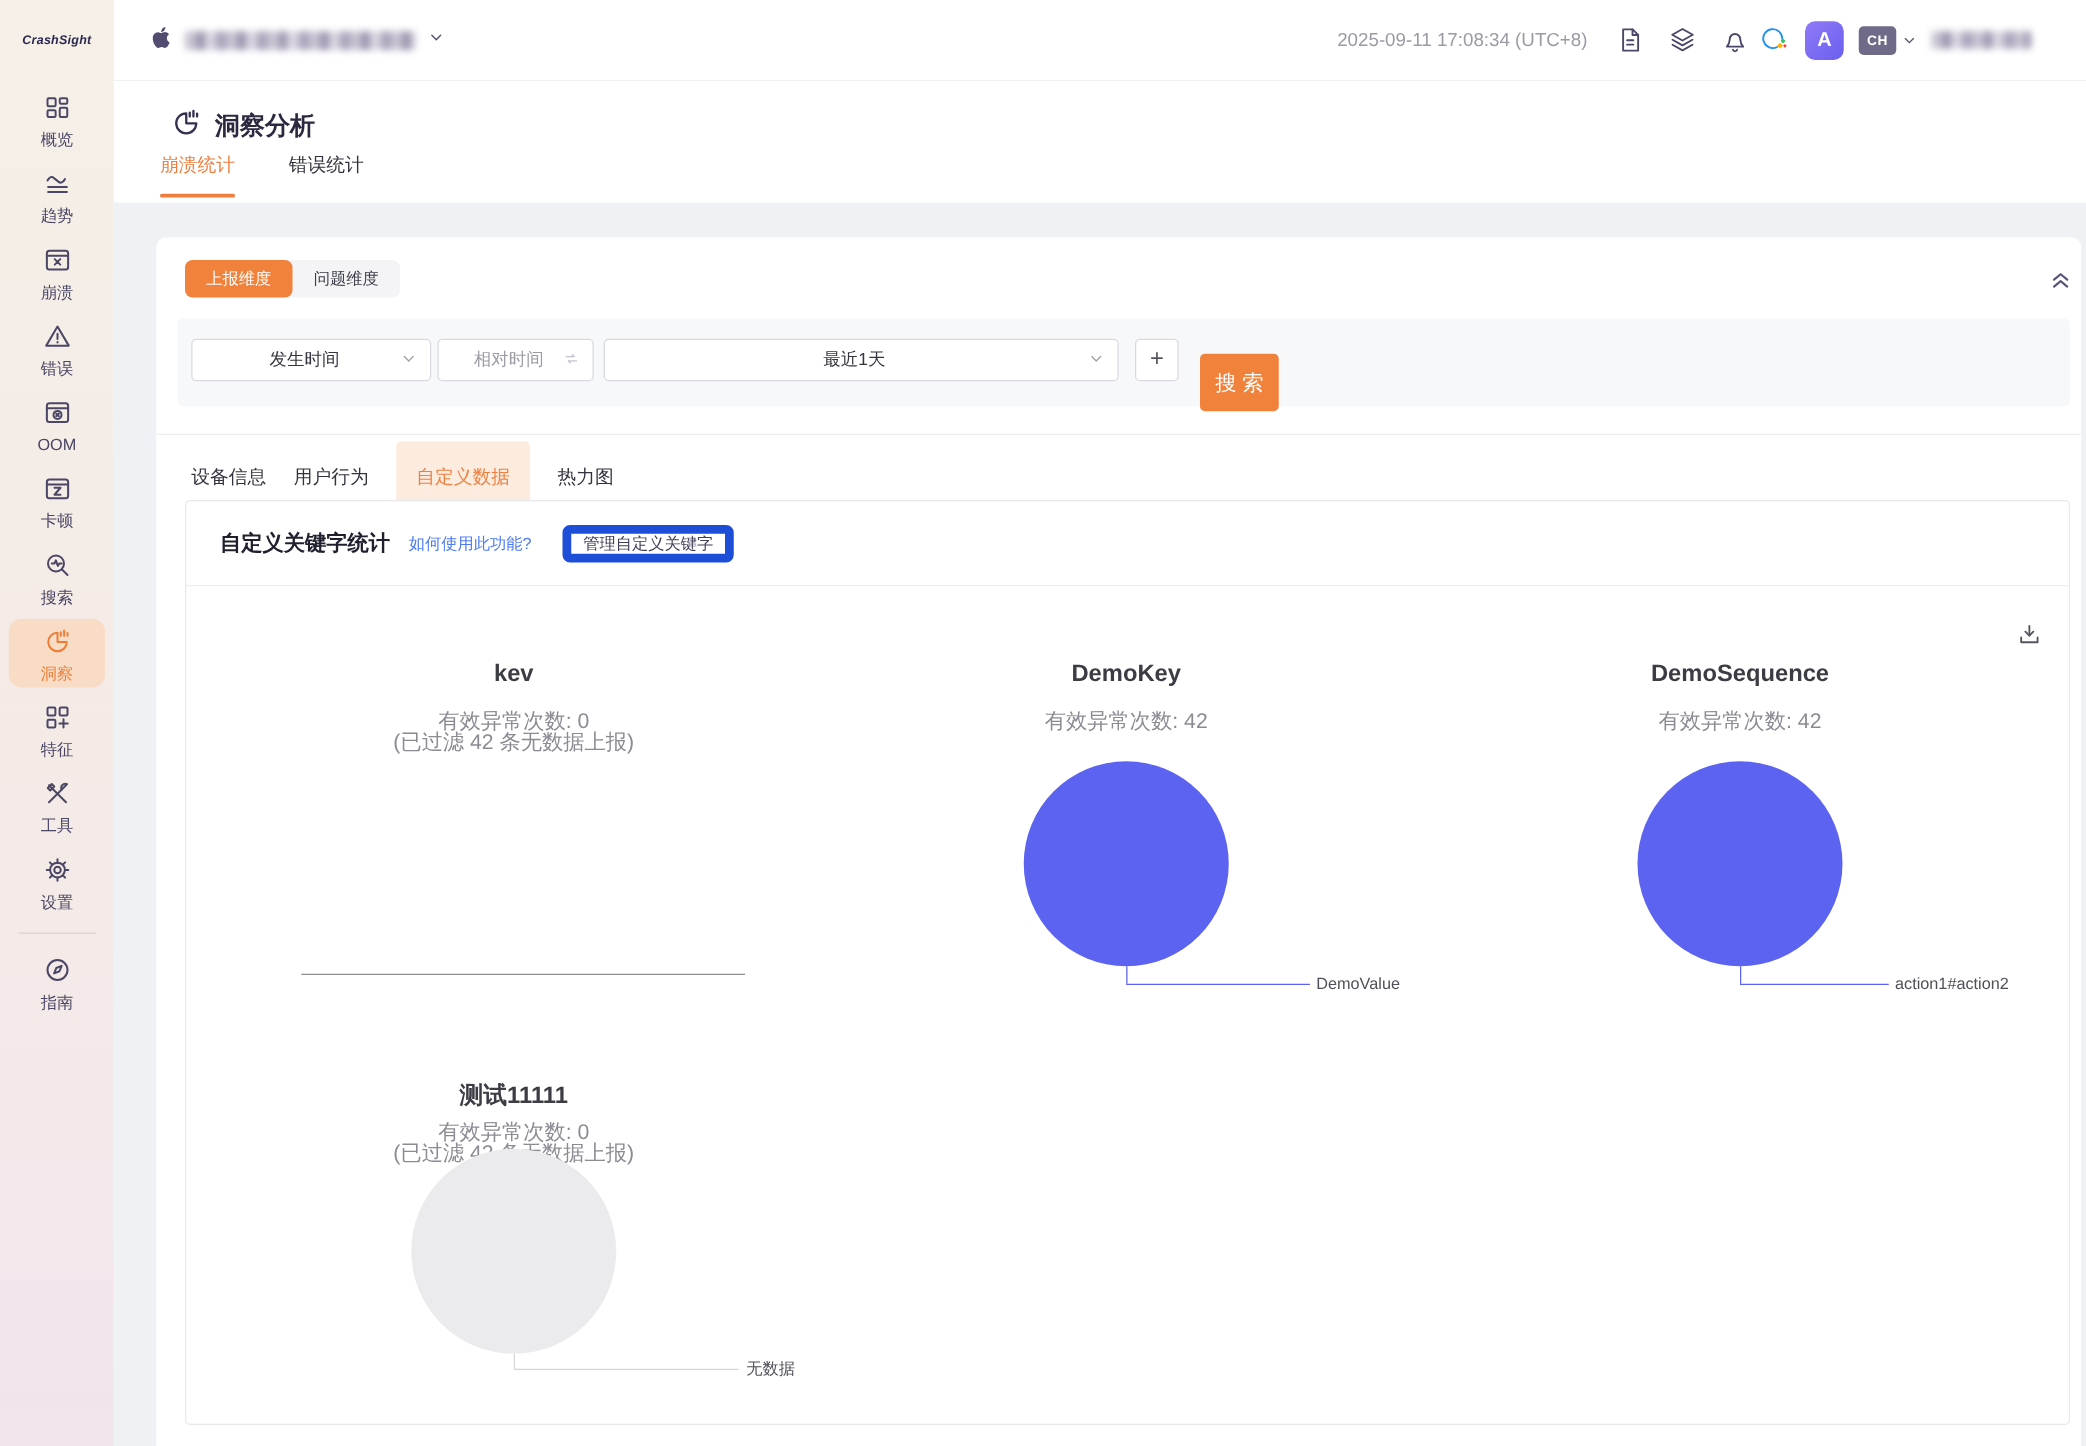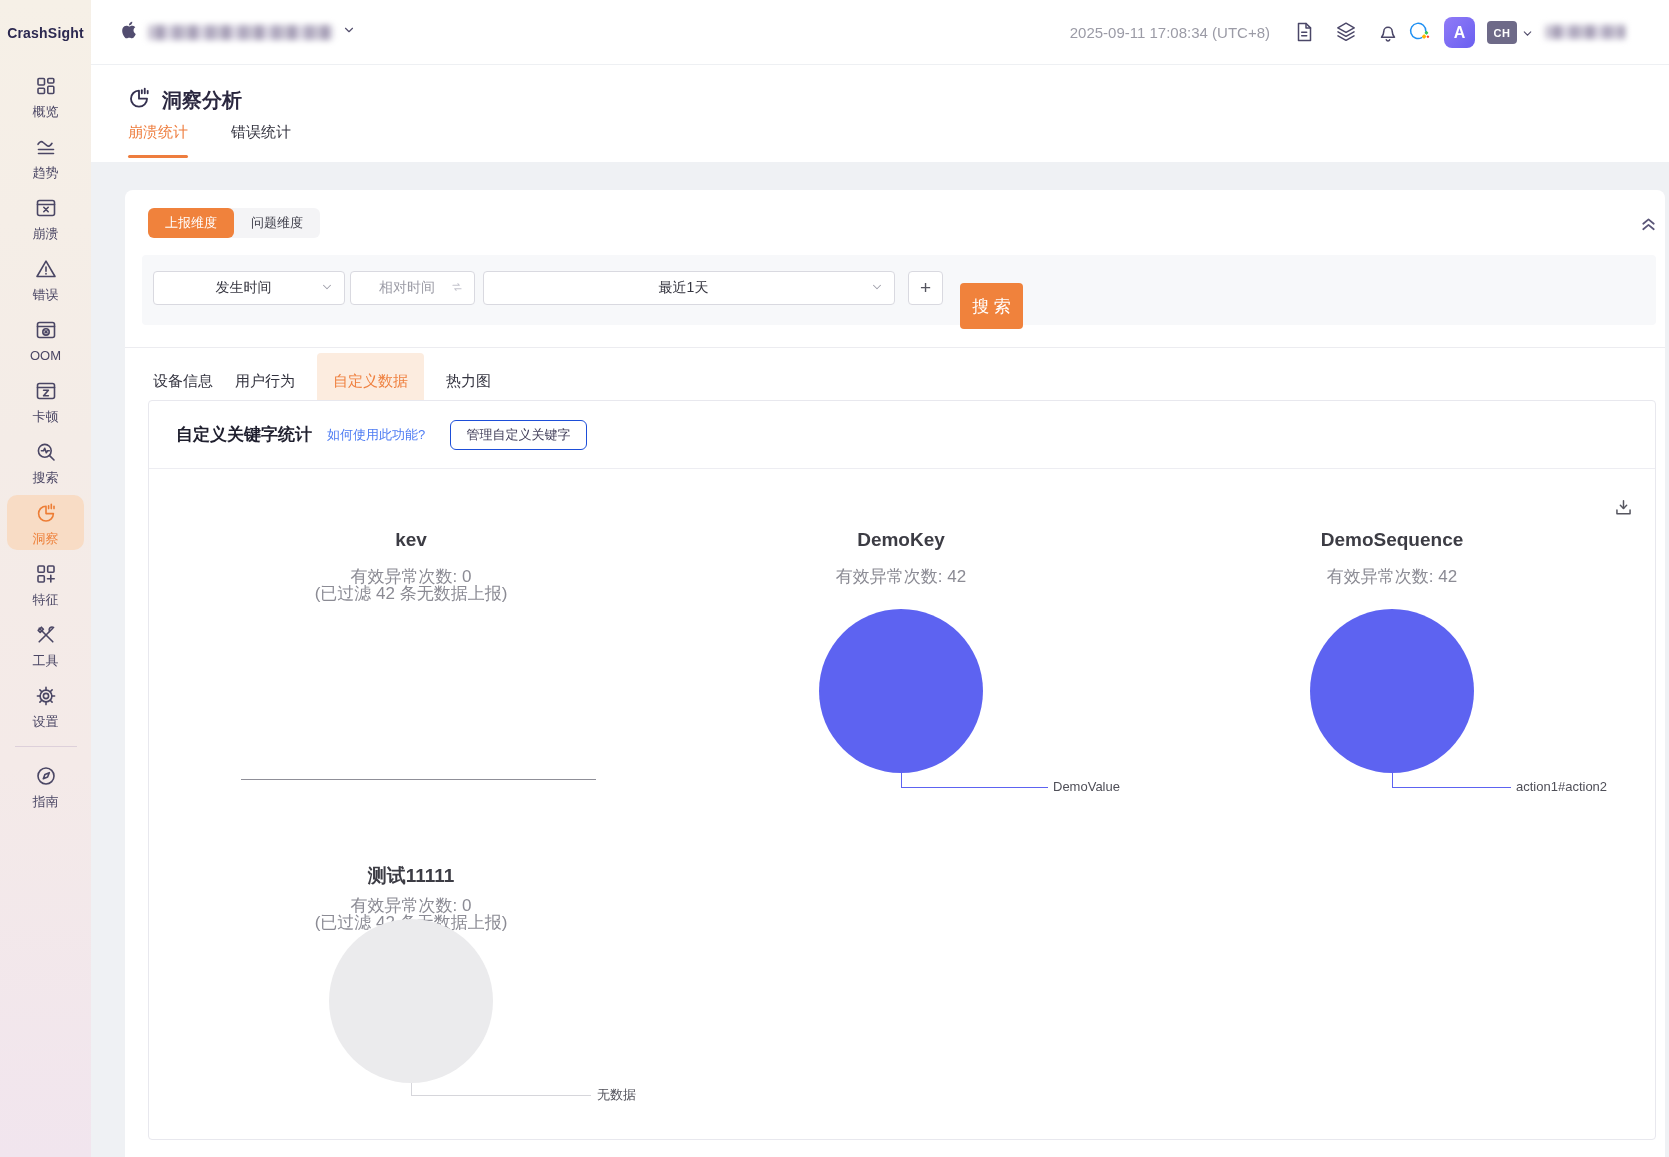--- a/index.html
+++ b/index.html
@@ -4,21 +4,21 @@
 <style>
   * { box-sizing: border-box; margin: 0; padding: 0; }
   html,body { width:1669px; height:1157px; }
   body { font-family:"Liberation Sans","DejaVu Sans",sans-serif; background:#fff; overflow:hidden; }
   #app { position:relative; width:1669px; height:1157px; background:#fff; overflow:hidden; }
 
   
   .sidebar { position:absolute; left:0; top:0; width:91px; height:1157px;
     background:linear-gradient(180deg,#f6f0e7 0%,#f4ece7 38%,#f4eae8 66%,#f1e5ee 100%); z-index:5; }
   .s-logo { height:65px; display:flex; align-items:center; justify-content:center;
-    font-size:14px; font-weight:bold; color:#2b2850; letter-spacing:.2px; cursor:pointer; }
+    font-size:10px; font-weight:bold; color:#2b2850; letter-spacing:.2px; cursor:pointer;font-style:italic; }
   .s-nav { display:flex; flex-direction:column; align-items:center; }
   .s-item { width:91px; height:61px; display:flex; flex-direction:column; align-items:center;
     justify-content:center; gap:4px; color:#4a4664; font-size:13px; cursor:pointer; }
   .s-item svg { width:24px; height:24px; stroke:currentColor; fill:none; stroke-width:1.6;
     stroke-linecap:round; stroke-linejoin:round; }
   .s-item.active { width:77px; height:55px; margin:3px 0; border-radius:10px;
     background:#f8dcc5; color:#ed7d35; }
   .s-div { width:62px; height:1px; background:#ddd0da; margin:10px 0 8px; }
   .s-lbl { line-height:1; }
 
@@ -39,21 +39,21 @@
     font-size:16px; display:flex; align-items:center; justify-content:center; cursor:pointer; }
   .lang-badge { position:absolute; left:1396px; top:21px; width:30px; height:23px; border-radius:4px;
     background:#6e6a88; color:#fff; font-size:11px; font-weight:bold; display:flex; align-items:center;
     justify-content:center; letter-spacing:.5px; cursor:pointer; }
   .lang-chev { position:absolute; left:1430px; top:26px; width:13px; height:13px; cursor:pointer; }
   .lang-chev svg { width:13px; height:13px; stroke:#55506e; fill:none; stroke-width:2; stroke-linecap:round; }
   .user-blur { position:absolute; left:1454px; top:25px; width:80px; height:14px; cursor:pointer; }
 
   
   .page-head { position:absolute; left:91px; top:65px; width:1578px; height:97px; background:#fff; }
-  .ph-title { position:absolute; left:35px; top:20px; display:flex; align-items:center; gap:10px;text-align:center; }
+  .ph-title { position:absolute; left:45px; top:20px; display:flex; align-items:center; gap:10px;text-align:center; }
   .ph-title svg { width:26px; height:26px; stroke:#34304f; fill:none; stroke-width:1.7;
     stroke-linecap:round; stroke-linejoin:round; }
   .ph-title h1 { font-size:20px; color:#2b2840; }
   .ph-tabs { position:absolute; left:37px; top:58px; display:flex; gap:43px; font-size:15px; }
   .ph-tab { cursor:pointer; color:#33333f; }
   .ph-tab.active { color:#ee7d3e; }
   .ph-underline { position:absolute; left:37px; top:90px; width:60px; height:3px; background:#ee7d3e;
     border-radius:2px; }
 
   
@@ -91,21 +91,21 @@
     gap:22px; font-size:15px;justify-content:space-between; }
   .subtab { color:#33333f; cursor:pointer; padding:8px 0; }
   .subtab.pill { background:#fcecdf; color:#ef8140; border-radius:4px; padding:19px 16px; }
 
   .kw-card { position:absolute; left:23px; top:210px; width:1508px; height:740px;
     border:1px solid #e8e8ee; border-radius:4px; background:#fff; }
   .kw-head { position:absolute; left:0; top:0; width:100%; height:68px; border-bottom:1px solid #ededf2;
     display:flex; align-items:center; }
   .kw-title { position:absolute; left:27px; font-size:17px; font-weight:bold; color:#1f1f2e; }
   .kw-link { position:absolute; left:178px; font-size:13px; color:#4d7bf3; cursor:pointer; }
-  .kw-btn { position:absolute; left:301px; width:137px; height:30px; border:1px solid #1d4ed8;
+  .kw-btn { position:absolute; left:301px; width:137px; height:30px; border:7px solid #1d4ed8;
     border-radius:6px; background:#fff; font-size:13px; color:#403d58; display:flex; align-items:center;
     justify-content:center; cursor:pointer; }
   .dl-btn { position:absolute; left:1464px; top:96px; width:21px; height:21px; cursor:pointer; }
   .dl-btn svg { width:21px; height:21px; stroke:#55555f; fill:none; stroke-width:1.7; stroke-linecap:round;
     stroke-linejoin:round; }
 
   .tile { position:absolute; width:480px; }
   .tile h3 { position:absolute; left:0; top:0; width:100%; text-align:center; font-size:19px;
     color:#3c3c44; }
   .t-sub { position:absolute; left:0; width:100%; text-align:center; font-size:17px; color:#8b8b94; }

